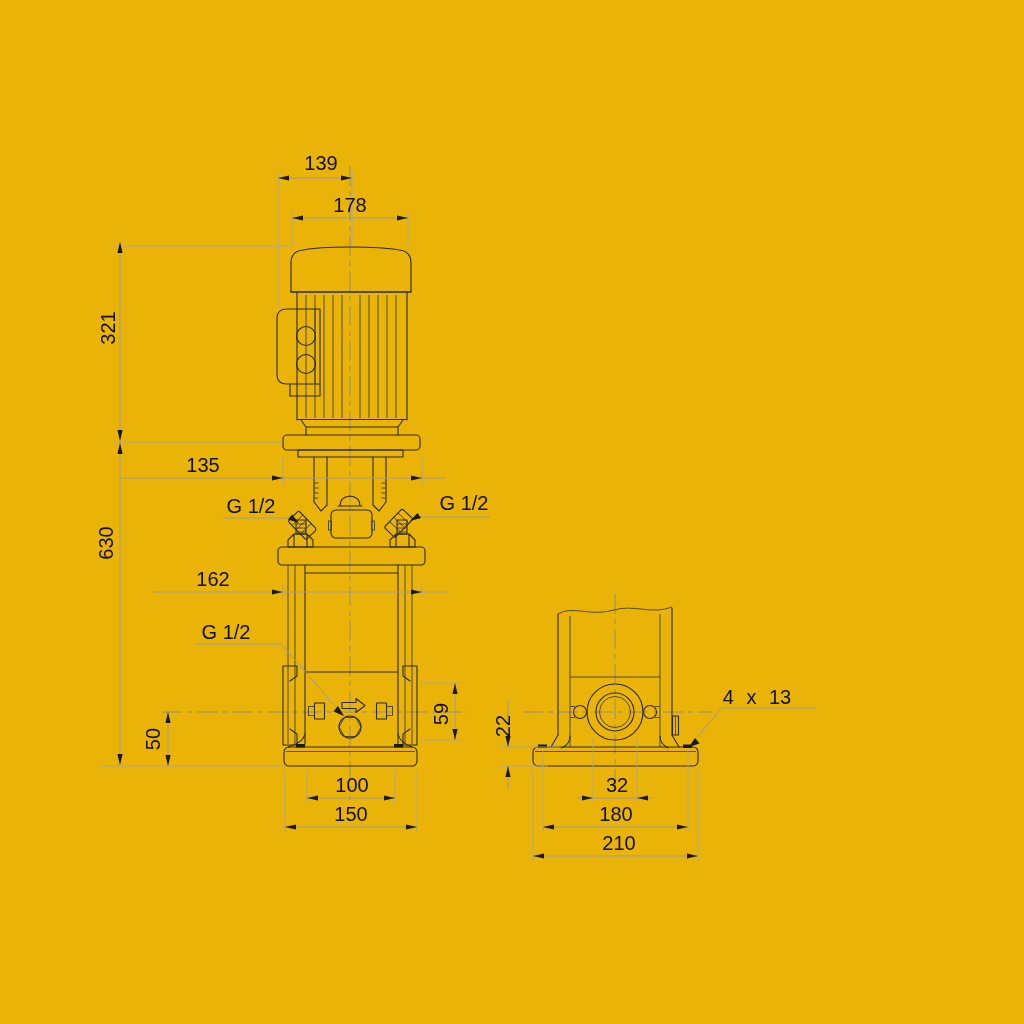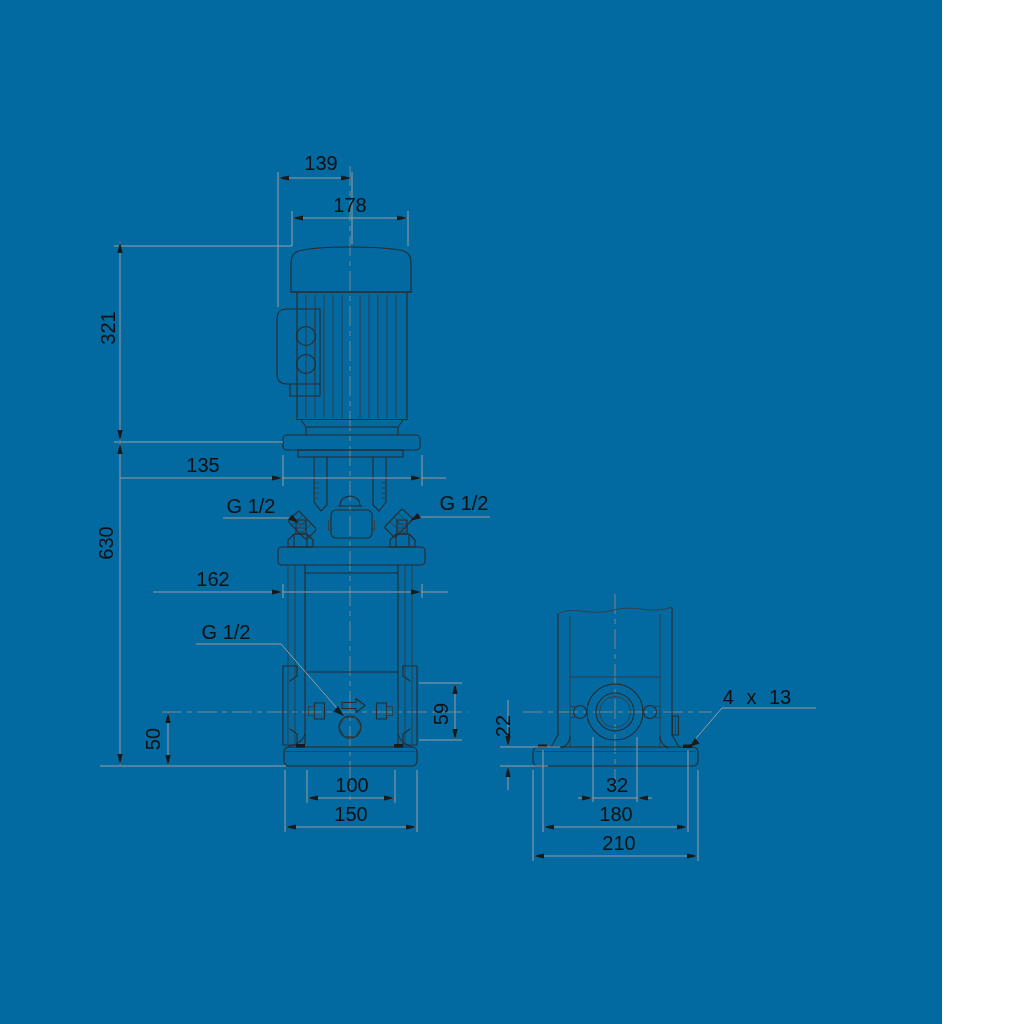--- a/index.html
+++ b/index.html
@@ -1,16 +1,16 @@
 <!DOCTYPE html>
 <html><head>
 <meta charset="utf-8">
 <style>
   html,body{margin:0;padding:0;background:#ffffff;}
-  .stage{width:942px;height:1024px;position:relative;background:#0369a1;overflow:hidden;}
+  .stage{width:1024px;height:1024px;position:relative;background:#eab308;overflow:hidden;}
   svg{display:block;}
   text{font-family:"Liberation Sans", sans-serif;font-size:20px;fill:#111;}
   .obj{stroke:#2b2b2b;stroke-width:1.1;fill:none;stroke-linecap:round;stroke-linejoin:round;}
   .objthin{stroke:#3a3a3a;stroke-width:0.85;fill:none;}
   .dim{stroke:#9c9c9c;stroke-width:1;fill:none;}
   .ext{stroke:#a8a8a8;stroke-width:0.9;fill:none;}
   .arr{fill:#1a1a1a;stroke:none;}
   .cl{stroke:#8a8a8a;stroke-width:0.9;fill:none;stroke-dasharray:20 5 5 5;}
   .fill{fill:#1a1a1a;stroke:none;}
   .vtext{text-anchor:middle;}

